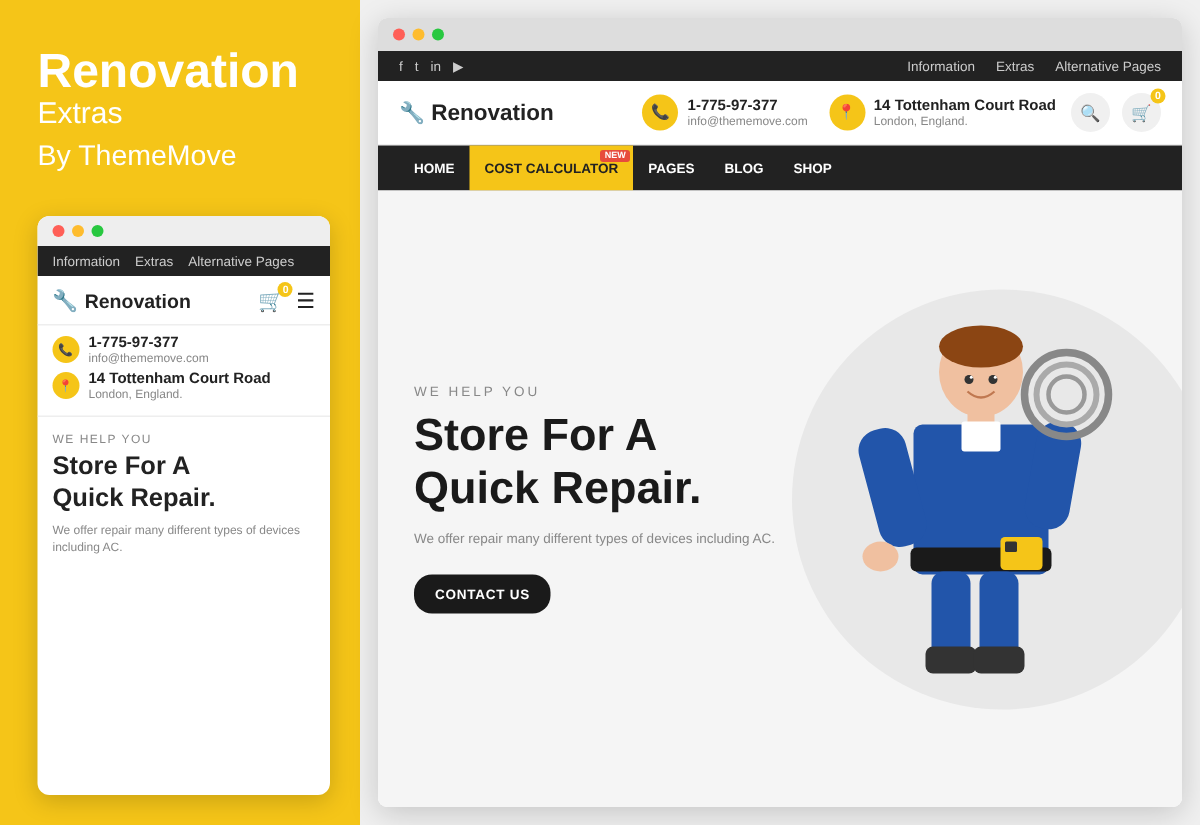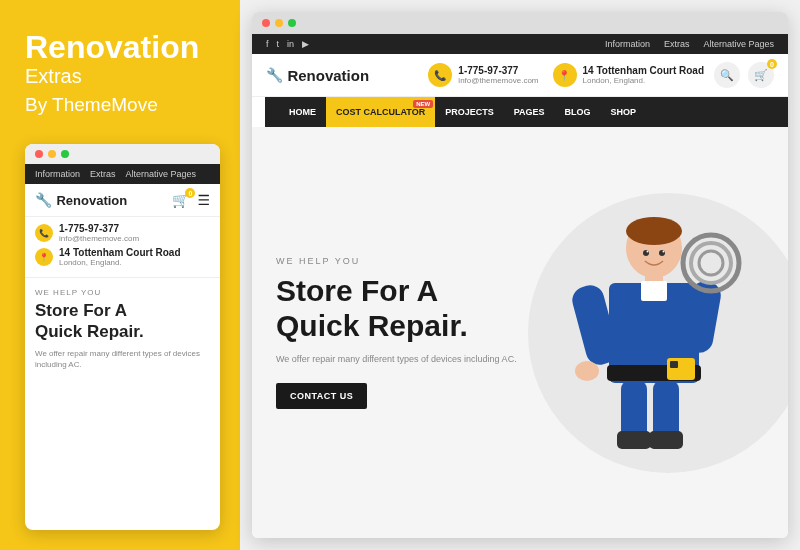--- a/index.html
+++ b/index.html
@@ -275,21 +275,20 @@
       font-weight: 700;
     }
 
     
     .desktop-main-nav {
       background: #222;
       display: flex;
       align-items: flex-start;
       padding: 0 14px;
       flex-shrink: 0;
-      margin-left: 13px;
     }
     .nav-item {
       padding: 10px 10px;
       font-size: 9px;
       color: #fff;
       text-transform: uppercase;
       font-weight: 600;
       cursor: pointer;
       position: relative;
       white-space: nowrap;
@@ -345,21 +344,21 @@
       margin-bottom: 16px;
       line-height: 1.5;
     }
     .hero-btn {
       background: #1a1a1a;
       color: #fff;
       border: none;
       padding: 8px 14px;
       font-size: 9px;
       cursor: pointer;
-      border-radius: 2px;
+      border-radius: 12px;
       font-weight: 600;
       text-transform: uppercase;
       letter-spacing: 0.5px;
     }
 
     
     .hero-image-area {
       position: absolute;
       right: 0;
       top: 0;
@@ -491,21 +490,20 @@
         </div>
       </div>
     </div>
 
     <div class="desktop-main-nav">
       <div class="nav-item">HOME</div>
       <div class="nav-item active">
         COST CALCULATOR
         <span class="nav-badge">NEW</span>
       </div>
-      <div class="nav-item">PROJECTS</div>
       <div class="nav-item">PAGES</div>
       <div class="nav-item">BLOG</div>
       <div class="nav-item">SHOP</div>
     </div>
 
     <div class="desktop-hero">
       <div class="hero-content">
         <div class="hero-tag">WE HELP YOU</div>
         <div class="hero-title">
           <span>Store For A</span><br>

